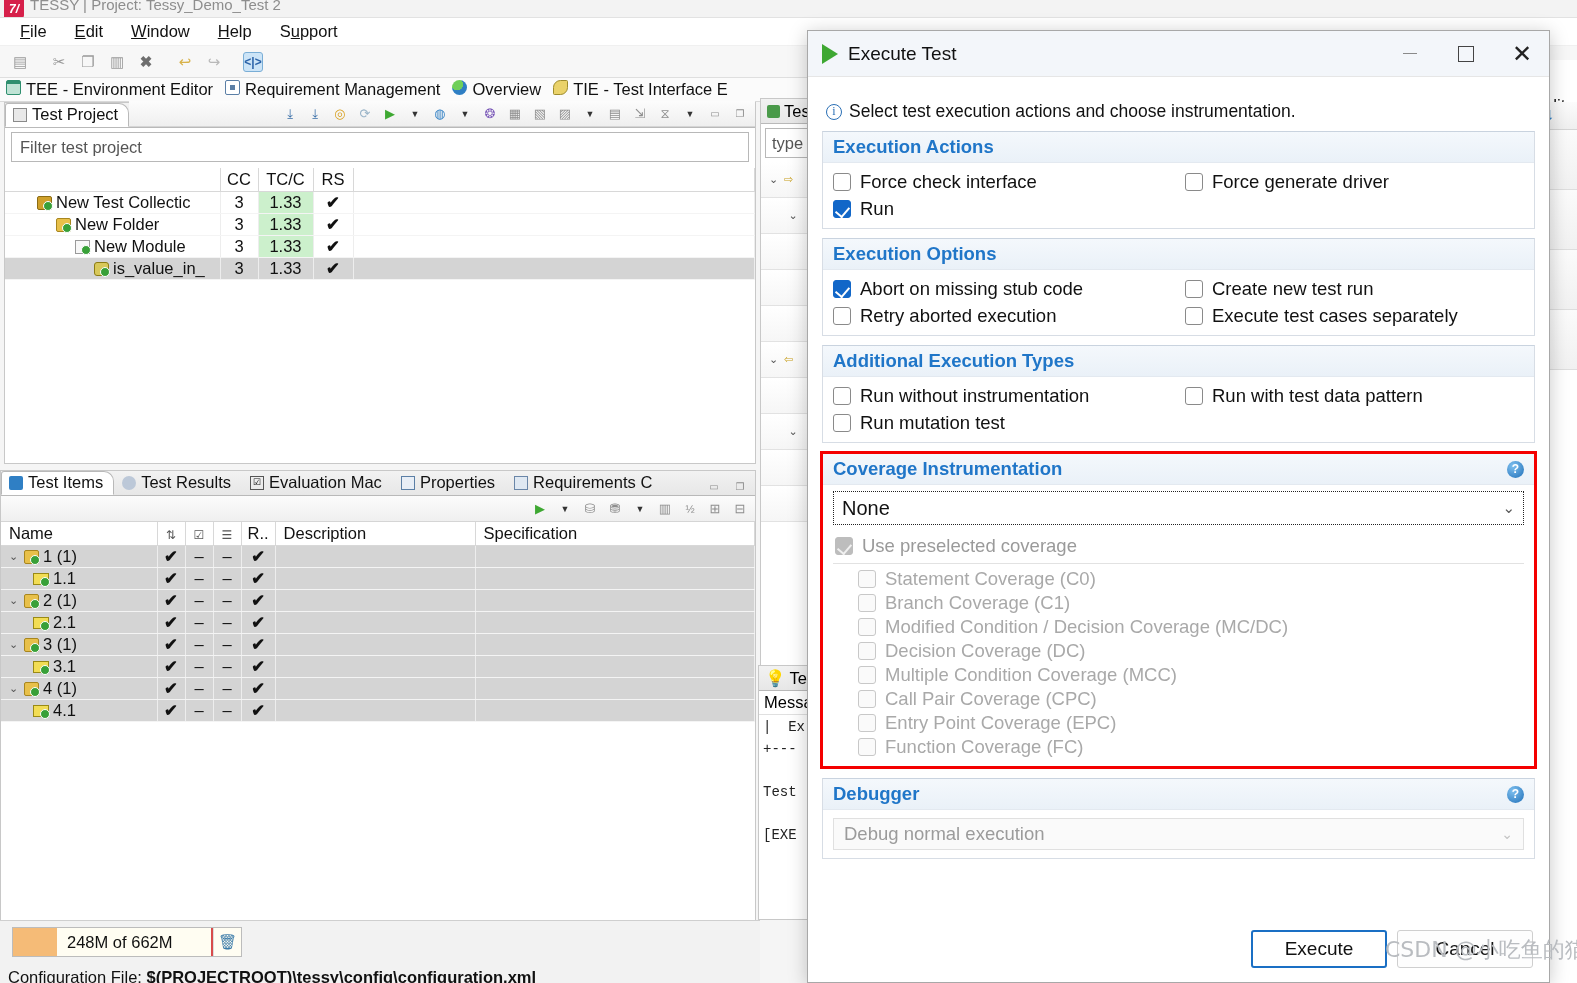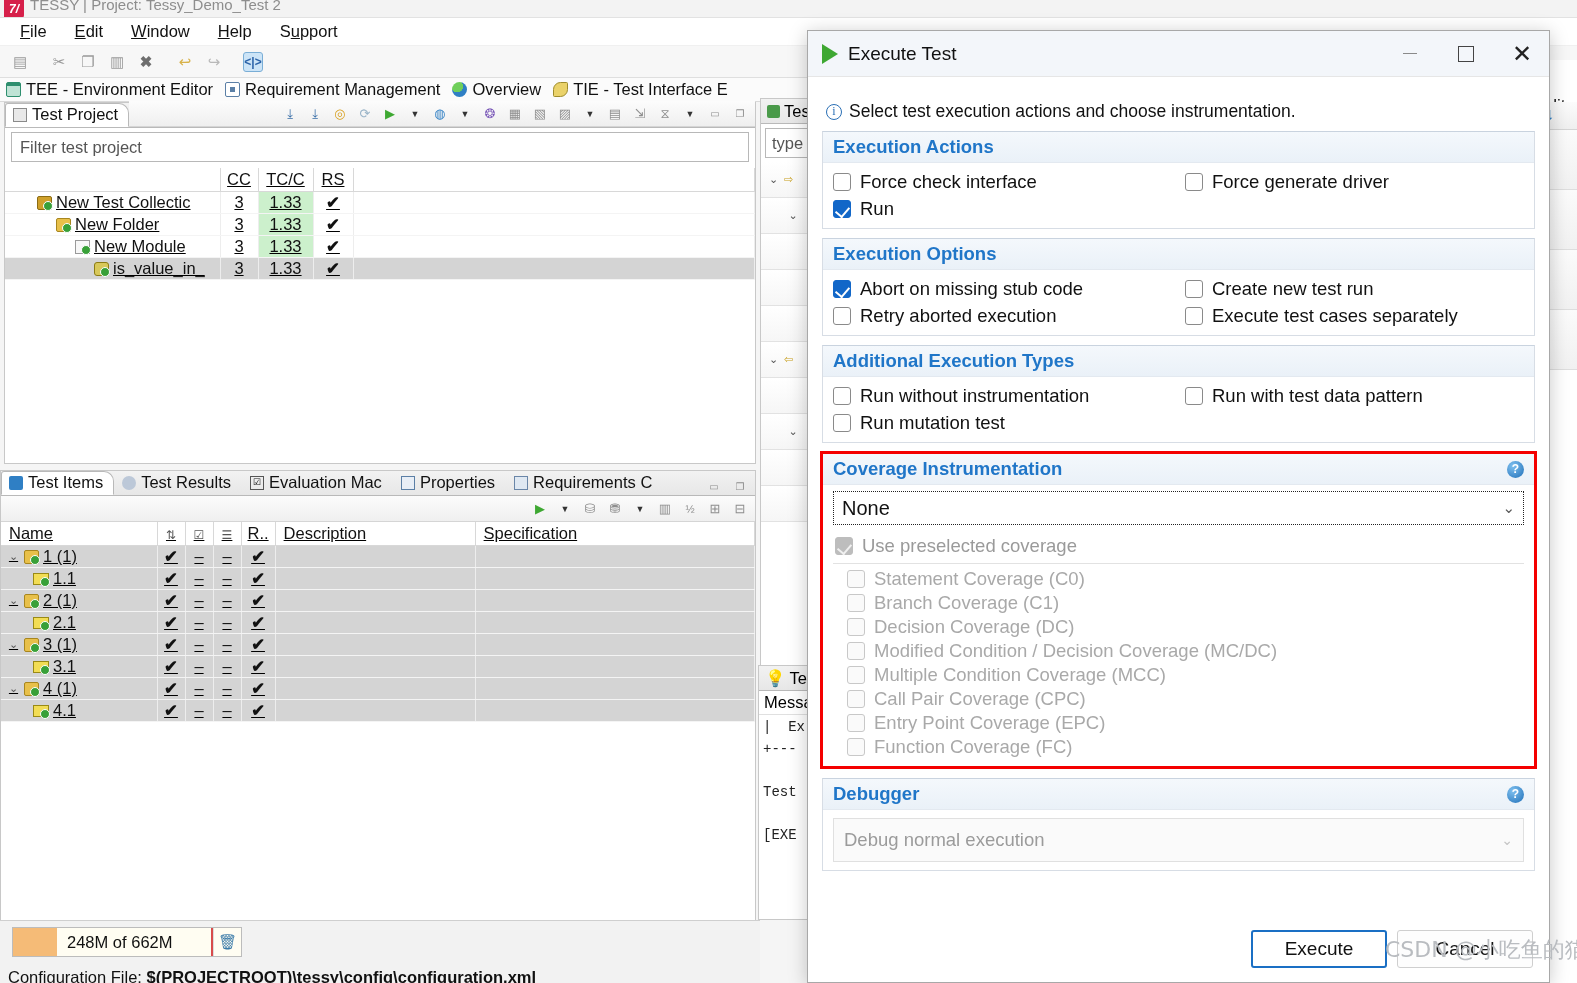--- a/index.html
+++ b/index.html
@@ -48,21 +48,21 @@
   .tb-ico.active {
     background:#cce4f7; border:1px solid #7aaed6; border-radius:3px;
     color:#2a62a8; font-size:12px; font-weight:bold;
   }
 
   .perspbar {
     height:24px; background:#fbfbfb; display:flex; align-items:center;
     gap:6px; padding-left:6px; border-bottom:1px solid #d9d9d9;
     font-size:16.5px; color:#111; white-space:nowrap; overflow:hidden;
   }
-  .persp { display:flex; align-items:center; gap:5px; padding-right:6px; }
+  .persp { display:flex; gap:5px; padding-right:6px; }
   .pico { width:15px; height:15px; display:inline-block; border-radius:2px; flex:none; }
   .pico.grid { background:
       linear-gradient(#2f8f6f,#2f8f6f) ,#bfe3d5;
     background-size:100% 3px; background-repeat:no-repeat;
     border:1px solid #2f8f6f; }
   .pico.doc { background:#fff; border:1px solid #5b7fa6; }
   .pico.doc::after{ content:""; display:block; width:5px;height:5px;
     background:#5b7fa6; margin:4px auto;}
   .pico.globe { background:radial-gradient(circle at 35% 30%, #6fcf5a 0 40%, #2f7fc4 42% 100%); border-radius:50%; }
   .pico.tie { background:#ead26a; border-radius:50% 10% 50% 10%; border:1px solid #9e8c2c;}
@@ -94,21 +94,21 @@
   }
   .vt-ico { width:18px;height:18px;display:flex;align-items:center;
     justify-content:center;font-size:13px;color:#8e8e8e; }
 
   .filterbox {
     height:30px; border:1px solid #b8b8b8; margin:4px 6px 0 6px;
     display:flex; align-items:center; padding:0 8px;
     font-size:16.5px; color:#555; background:#fff;
   }
 
-  table.grid { width:100%; border-collapse:collapse; font-size:16.5px;text-decoration:underline; }
+  table.grid { width:100%; border-collapse:collapse; font-size:16.5px; }
   table.grid th {
     font-weight:normal; text-align:center; padding:2px 6px;
     border-right:1px solid #d8d8d8; border-bottom:1px solid #d8d8d8;
     background:#fff; color:#111;
   }
   table.grid td {
     padding:1px 6px; border-right:1px solid #ededed;
     border-bottom:1px solid #f4f4f4; color:#111;
   }
   td.num { text-align:center; width:38px; }
@@ -263,25 +263,25 @@
   }
   .cov-wrap .section { margin:0; border:none; }
   .combo {
     height:34px; border:1.5px dotted #222; background:#fff;
     display:flex; align-items:center; padding:0 8px;
     font-size:20px; color:#111; margin:2px 4px 0 4px;
   }
   .combo .carat { margin-left:auto; color:#555; font-size:15px; }
   .cov-sep { height:1px; background:#e2e2e2; margin:6px 4px 4px 4px; }
   .cov-list { padding-left:14px; }
-  .cov-list .cb { margin:2px 4px; }
+  .cov-list .cb { margin:2px 15px; }
 
   .dbg-row { display:flex; align-items:center; gap:10px; }
   .dbg-combo {
-    flex:1; height:44px; border:1px solid #e0e0e0; background:#fafafa;
+    flex:1; height:32px; border:1px solid #e0e0e0; background:#fafafa;
     display:flex; align-items:center; padding:0 10px; font-size:18.5px; color:#9b9b9b;
   }
   .dbg-combo .carat { margin-left:auto; color:#c4c4c4; font-size:14px; }
 
   .dlg-footer {
     margin-top:auto; padding:0 16px 14px 16px;
     display:flex; justify-content:flex-end; gap:10px; align-items:center;
   }
   .btn {
     min-width:136px; height:38px; font-size:19px; color:#111;
@@ -791,25 +791,25 @@
           <div class="cb dis">
             <span class="box dis"></span>
             <span>Statement Coverage (C0)</span>
           </div>
           <div class="cb dis">
             <span class="box dis"></span>
             <span>Branch Coverage (C1)</span>
           </div>
           <div class="cb dis">
             <span class="box dis"></span>
-            <span>Decision Coverage (DC)</span>
+            <span>Modified Condition / Decision Coverage (MC/DC)</span>
           </div>
           <div class="cb dis">
             <span class="box dis"></span>
-            <span>Modified Condition / Decision Coverage (MC/DC)</span>
+            <span>Decision Coverage (DC)</span>
           </div>
           <div class="cb dis">
             <span class="box dis"></span>
             <span>Multiple Condition Coverage (MCC)</span>
           </div>
           <div class="cb dis">
             <span class="box dis"></span>
             <span>Call Pair Coverage (CPC)</span>
           </div>
           <div class="cb dis">

